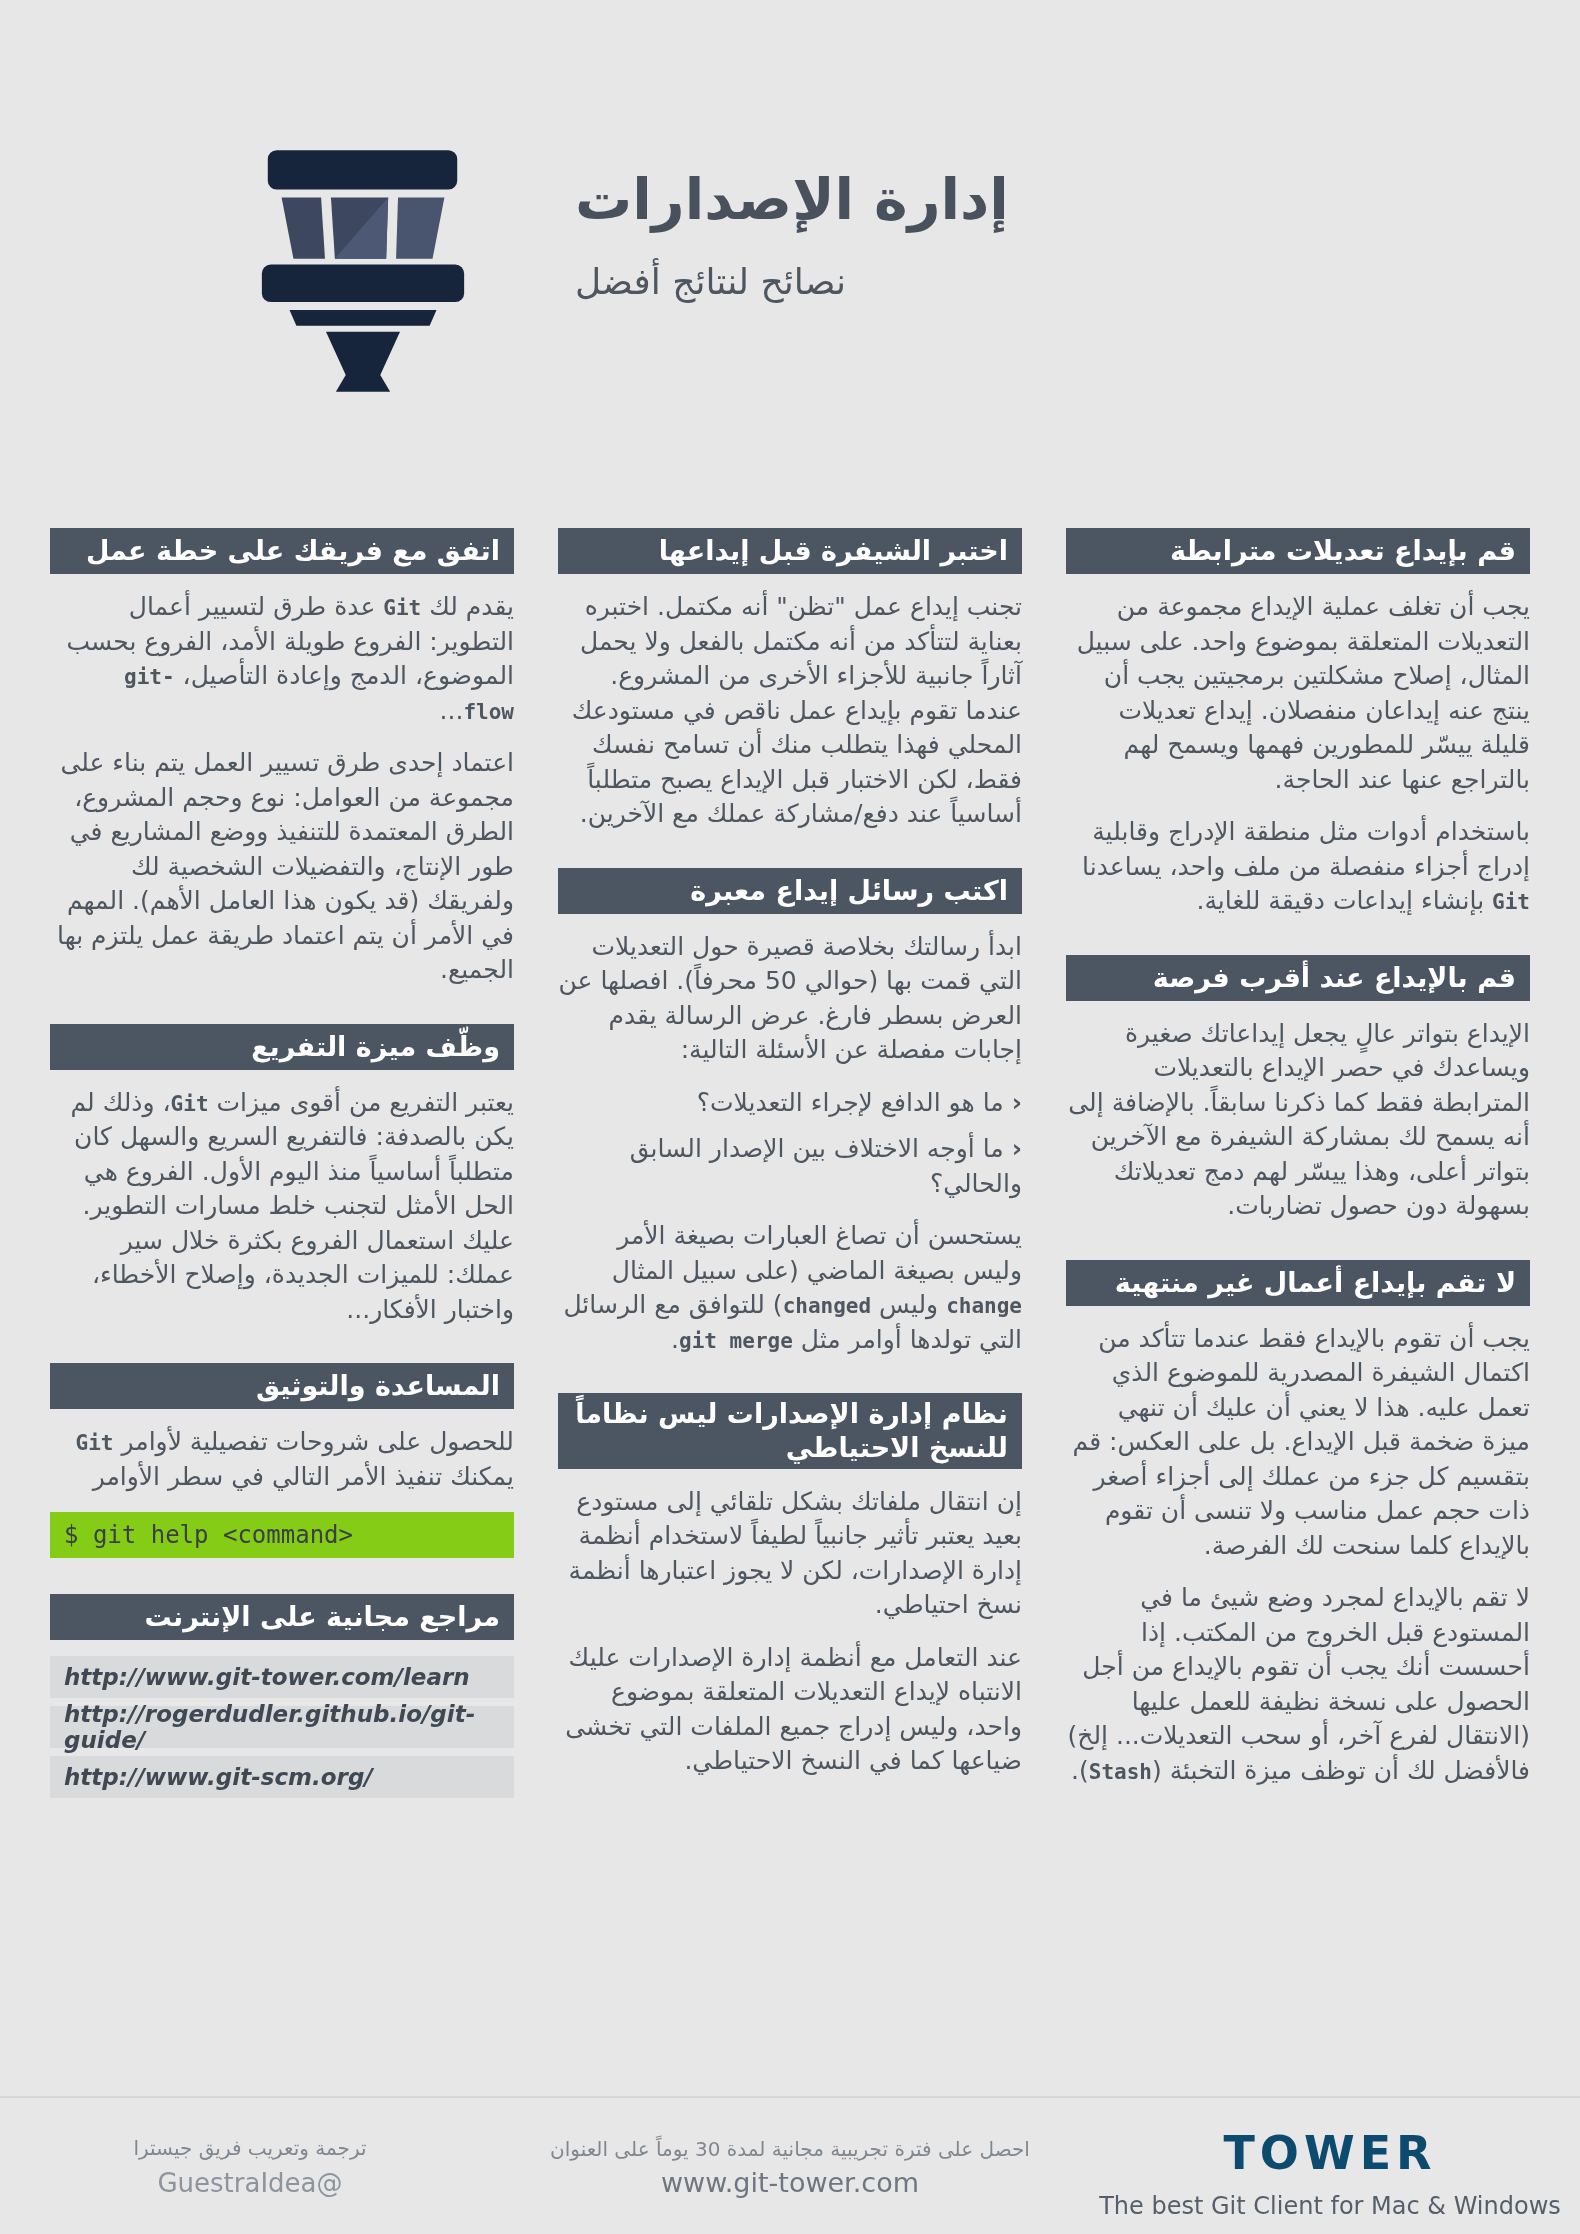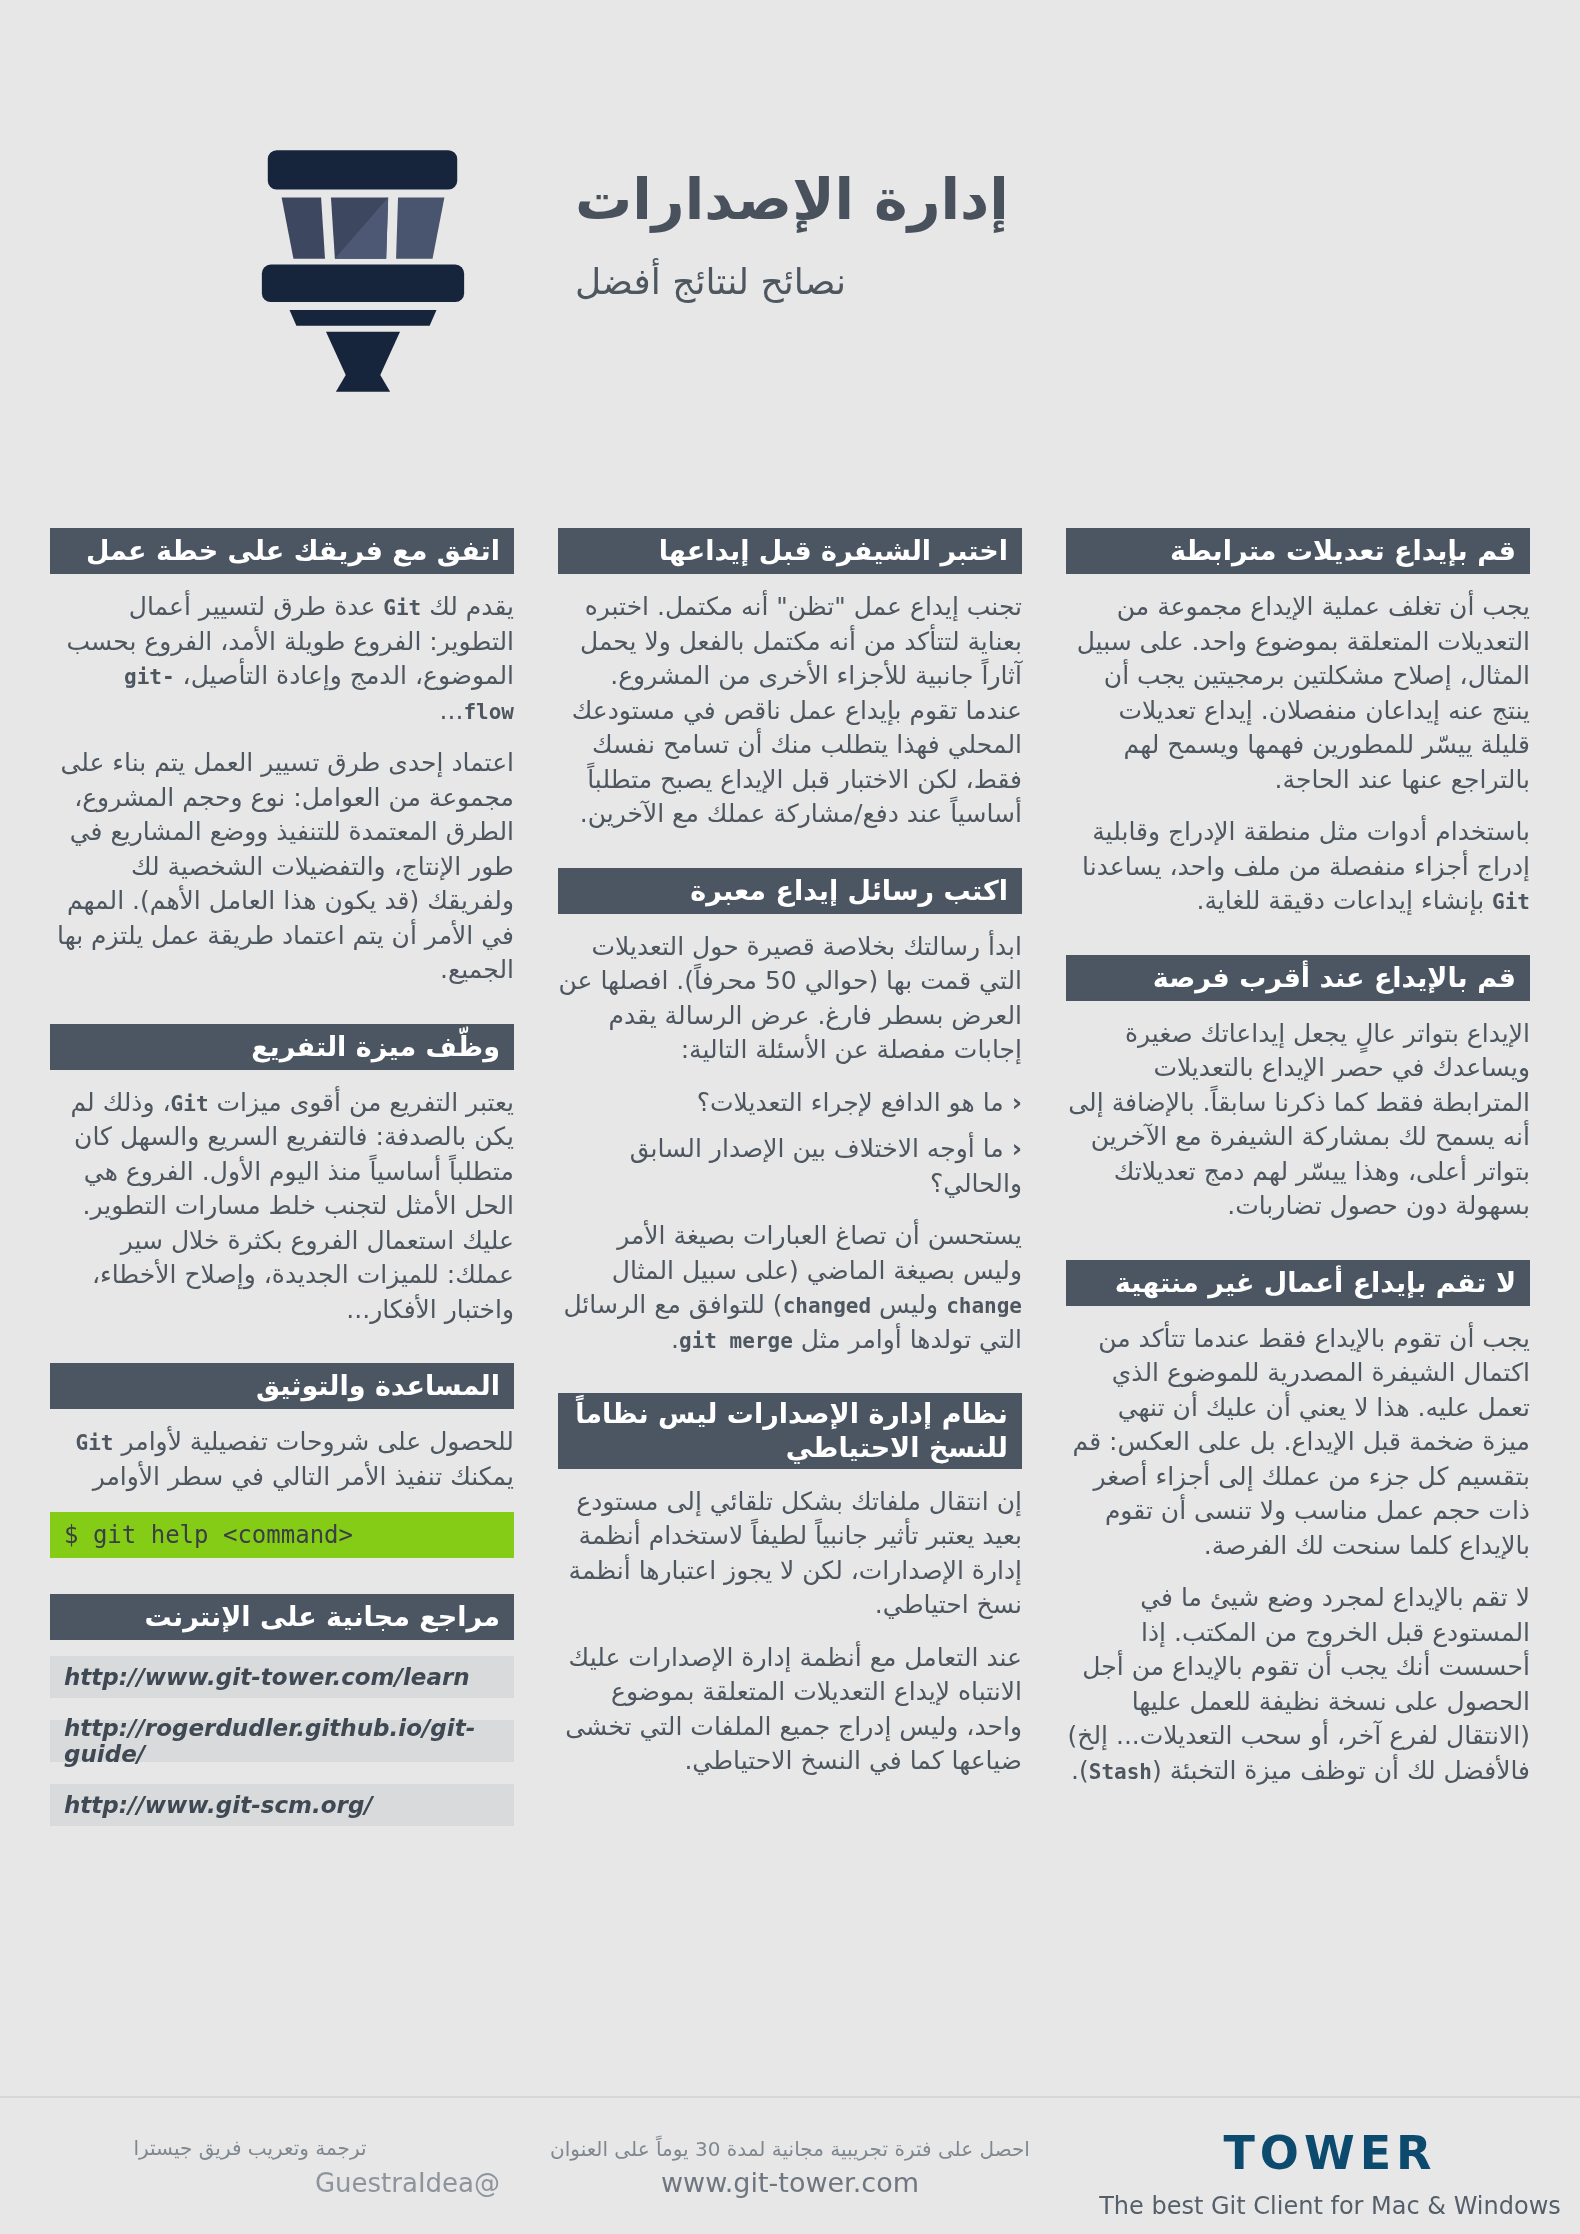--- a/index.html
+++ b/index.html
@@ -50,34 +50,34 @@
     font-size:24px;height:46px;box-sizing:border-box;
     display:flex;align-items:center;padding:0 14px;
     margin:6px 0 18px 0;
   }
   .link-strip{
     direction:ltr;text-align:left;
     background:#d9dadc;color:#3f4954;
     font-style:italic;font-weight:bold;font-size:23px;
     height:42px;box-sizing:border-box;
     display:flex;align-items:center;padding:0 14px;
-    margin-bottom:22px;
+    margin-bottom:8px;
   }
   
   .page-footer{
     position:absolute;left:0;right:0;top:2096px;height:138px;
     border-top:2px solid #d6d7d9;
     display:flex;align-items:center;
   }
   .footer-block{text-align:center;}
   .footer-credit{width:500px;direction:rtl;}
   .footer-trial{width:580px;direction:rtl;}
   .footer-brand{width:500px;}
   .footer-small{font-size:20px;color:#80888f;margin:0;}
-  .footer-big{font-size:26px;color:#8d949c;margin:8px 0 0 0;text-align:right;}
+  .footer-big{font-size:26px;color:#8d949c;margin:8px 0 0 0;}
   .trial-big{font-size:27px;color:#6e767f;margin:6px 0 0 0;}
   .brand-word{font-size:46px;font-weight:bold;letter-spacing:5px;color:#0c4a6e;margin:16px;line-height:1;}
   .brand-tag{font-size:24px;color:#555f6a;margin:10px 0 0 0;}
 </style>
 </head>
 <body>
 
 <div class="page-header">
   <svg class="logo" viewBox="0 0 225 245" xmlns="http://www.w3.org/2000/svg" aria-hidden="true">
     <rect x="16" y="0" width="192" height="40" rx="9" fill="#16243c"></rect>

